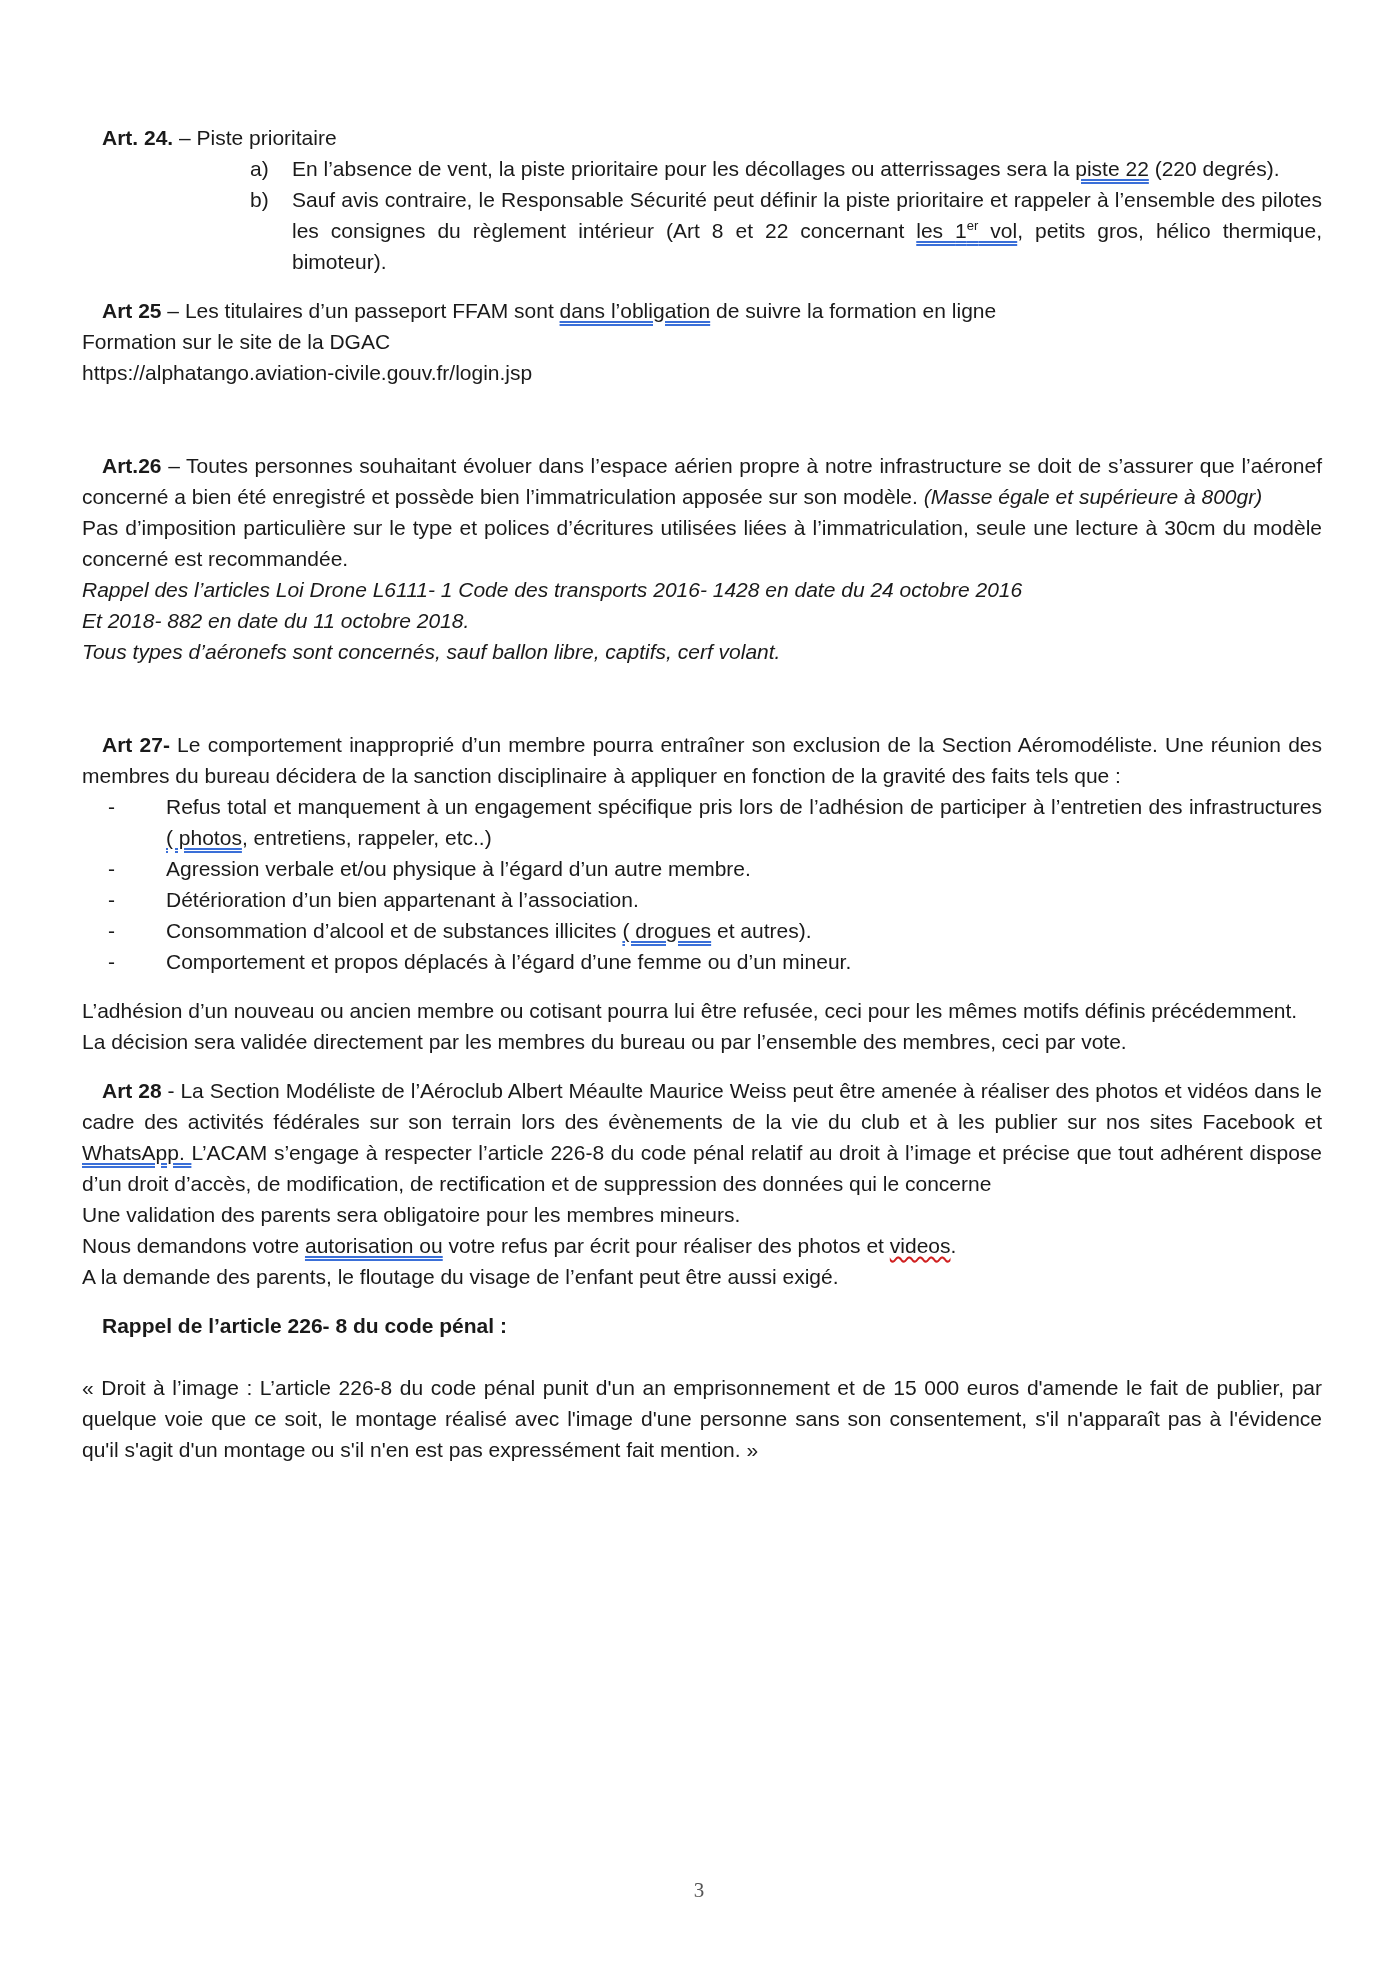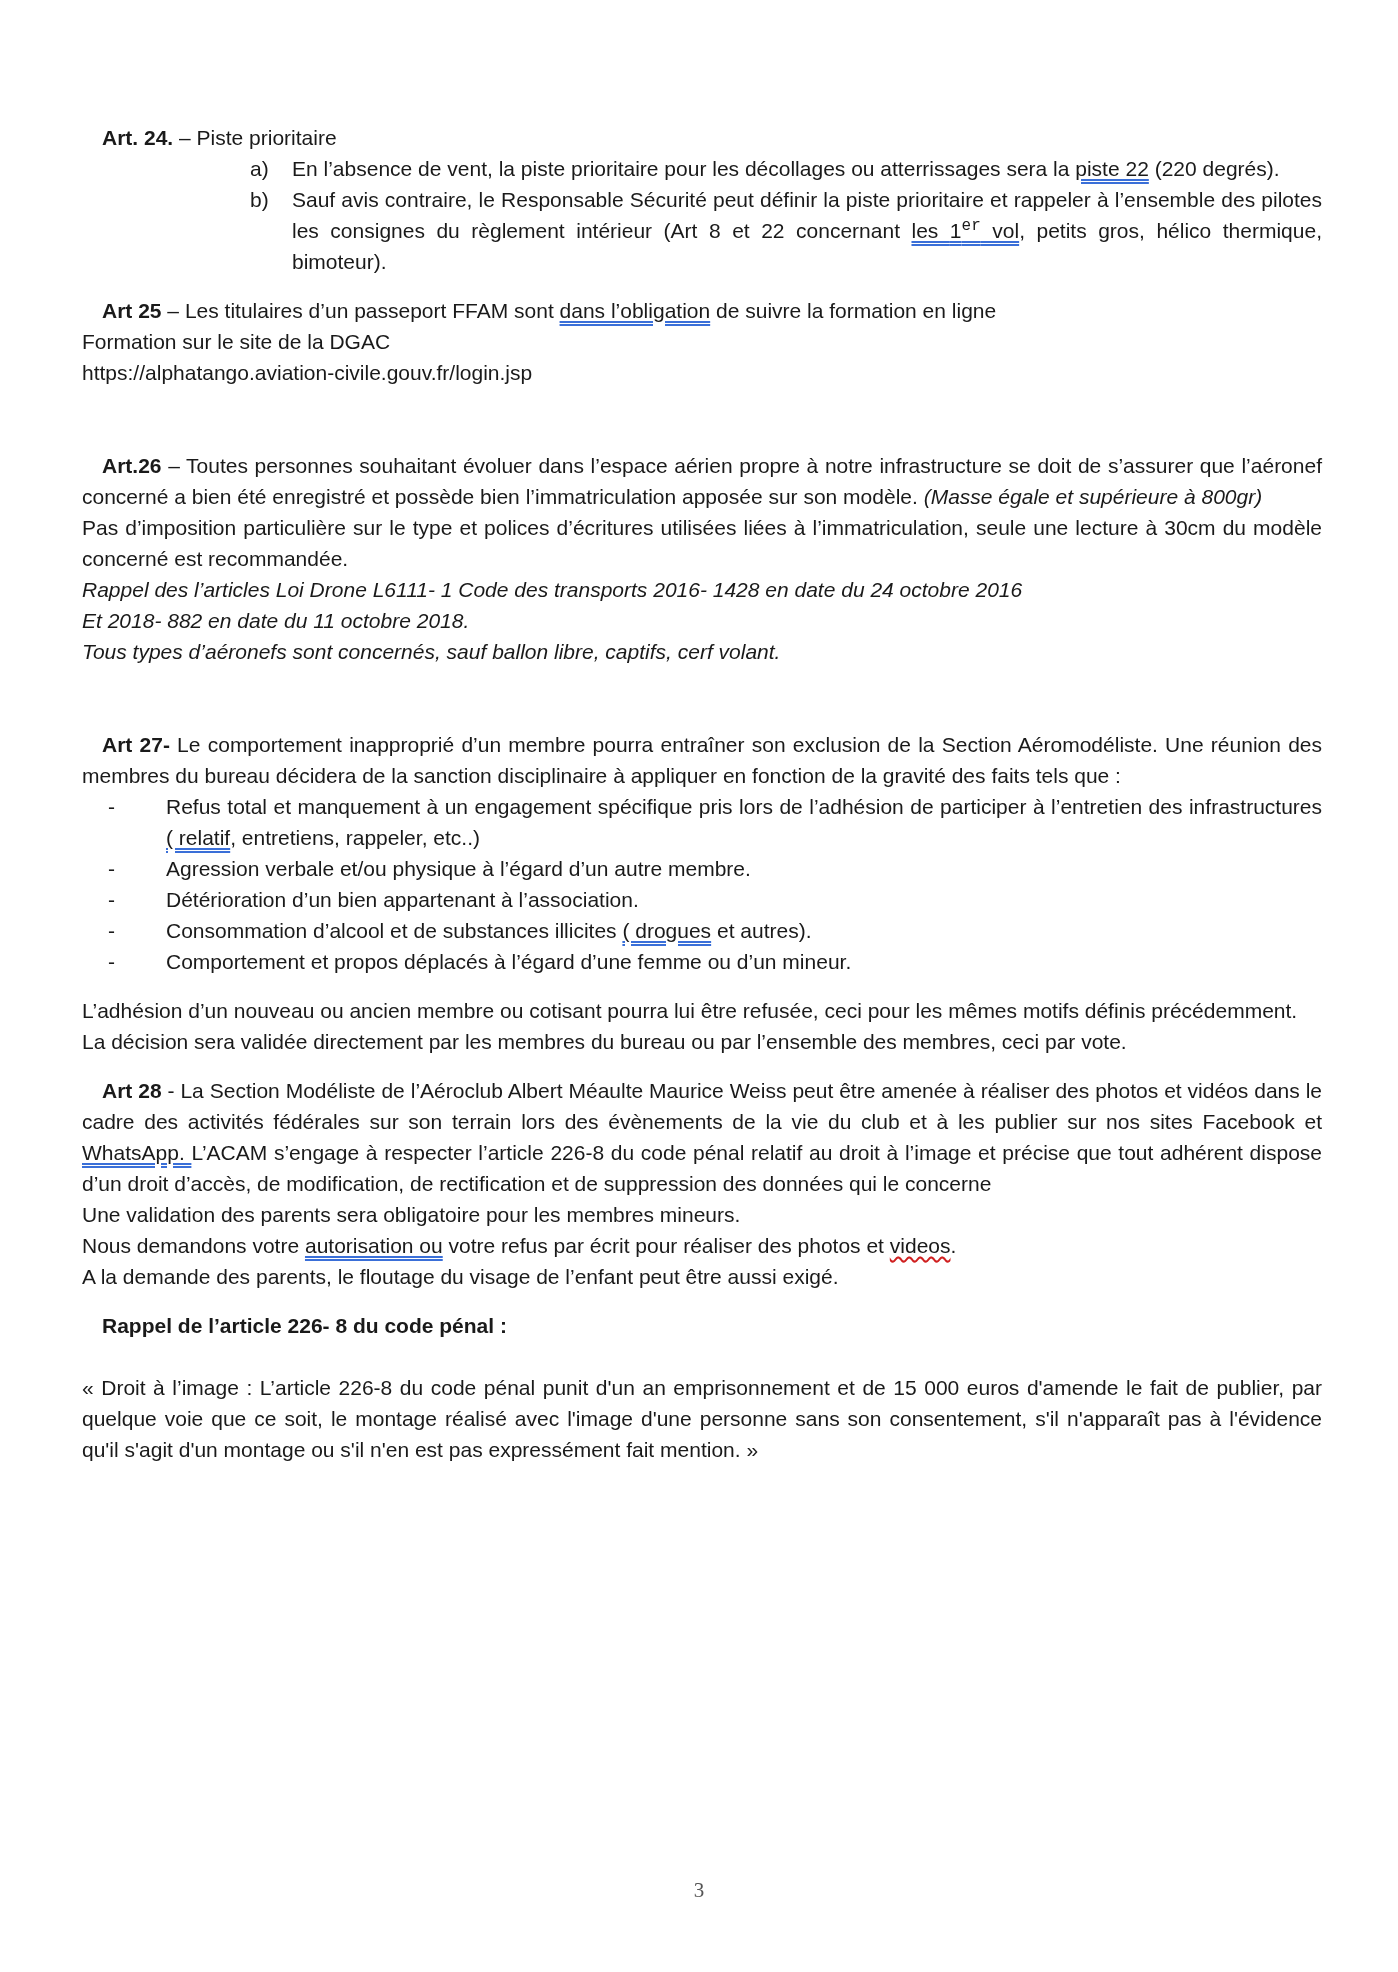--- a/index.html
+++ b/index.html
@@ -15,21 +15,21 @@
   .link { color: #1a1aee; text-decoration: underline; }
   .alpha-list { margin: 0; padding: 0; list-style: none; }
   .alpha-list li { position: relative; padding-left: 210px; text-align: justify; }
   .alpha-list li .marker { position: absolute; left: 168px; }
   .dash-list { margin: 0; padding: 0; list-style: none; }
   .dash-list li { position: relative; padding-left: 84px; text-align: justify; }
   .dash-list li .marker { position: absolute; left: 26px; }
   .gap-1 { height: 31px; }
   .gap-2 { height: 62px; }
   .gap-half { height: 18px; }
-  sup { font-size: 16px; line-height: 0; font-family: Liberation Mono, monospace; }
+  sup { font-size: 13px; line-height: 0; }
   .page-number { position: absolute; left: 0; width: 1398px; top: 1878px; text-align: center;
                  font-family: "Liberation Serif", serif; font-size: 21px; color: #555; }
 </style>
 </head>
 <body>
 
 <div class="page">
 
   <section>
     <p class="block"><b>Art. 24.</b><span> – Piste prioritaire</span></p>
@@ -61,21 +61,21 @@
     <p class="block it">Rappel des l’articles Loi Drone L6111- 1 Code des transports 2016- 1428 en date du 24 octobre 2016</p>
     <p class="block it">Et 2018- 882 en date du 11 octobre 2018.</p>
     <p class="block it">Tous types d’aéronefs sont concernés, sauf ballon libre, captifs, cerf volant.</p>
   </section>
 
   <div class="gap-2"></div>
 
   <section>
     <p class="block just-last"><b>Art 27-</b><span> Le comportement inapproprié d’un membre pourra entraîner son exclusion de la Section Aéromodéliste. Une réunion des membres du bureau décidera de la sanction disciplinaire à appliquer en fonction de la gravité des faits tels que :</span></p>
     <ul class="dash-list">
-      <li><span class="marker">-</span><span>Refus total et manquement à un engagement spécifique pris lors de l’adhésion de participer à l’entretien des infrastructures </span><span class="gram">( relatif</span><span>, entretiens, rappeler, etc..)</span></li>
+      <li><span class="marker">-</span><span>Refus total et manquement à un engagement spécifique pris lors de l’adhésion de participer à l’entretien des infrastructures </span><span class="gram">( photos</span><span>, entretiens, rappeler, etc..)</span></li>
       <li><span class="marker">-</span><span>Agression verbale et/ou physique à l’égard d’un autre membre.</span></li>
       <li><span class="marker">-</span><span>Détérioration d’un bien appartenant à l’association.</span></li>
       <li><span class="marker">-</span><span>Consommation d’alcool et de substances illicites </span><span class="gram">( drogues</span><span> et autres).</span></li>
       <li><span class="marker">-</span><span>Comportement et propos déplacés à l’égard d’une femme ou d’un mineur.</span></li>
     </ul>
     <div class="gap-half"></div>
     <p class="block just-last">L’adhésion d’un nouveau ou ancien membre ou cotisant pourra lui être refusée, ceci pour les mêmes motifs définis précédemment.</p>
     <p class="block just-last">La décision sera validée directement par les membres du bureau ou par l’ensemble des membres, ceci par vote.</p>
   </section>
 

